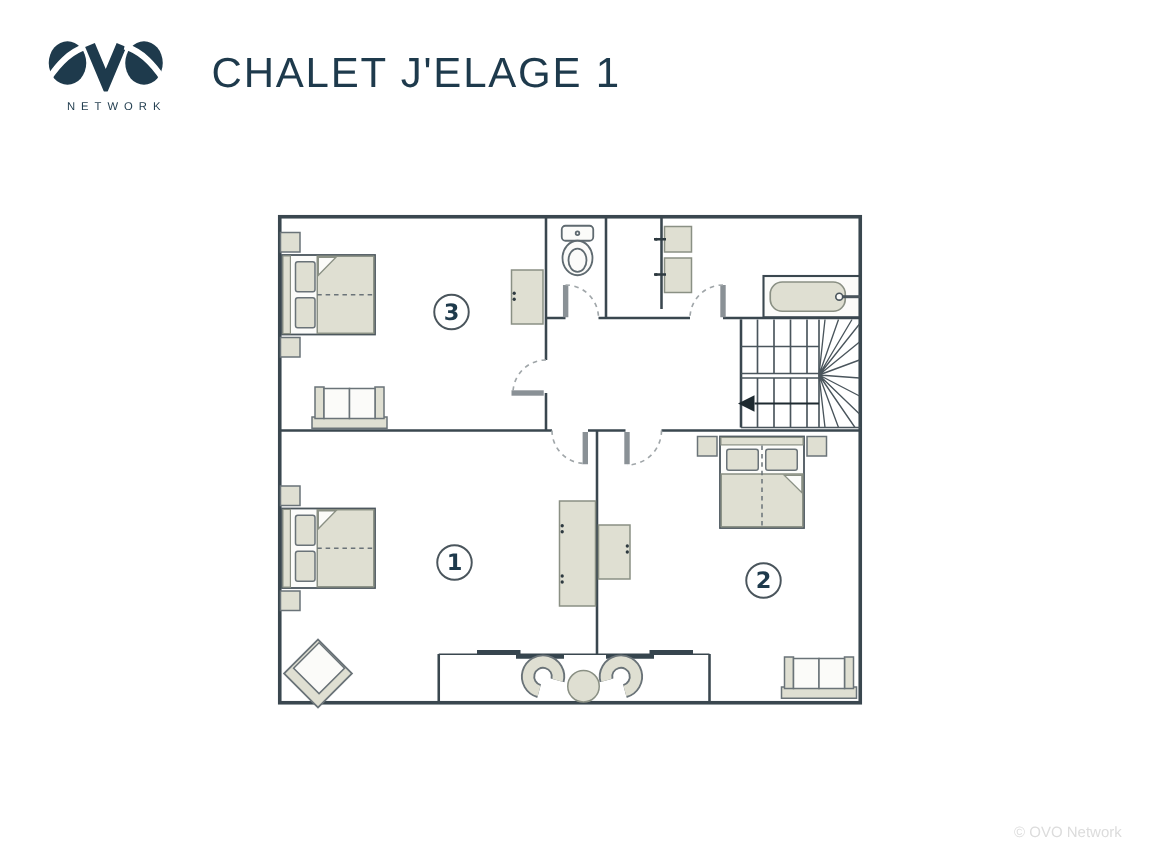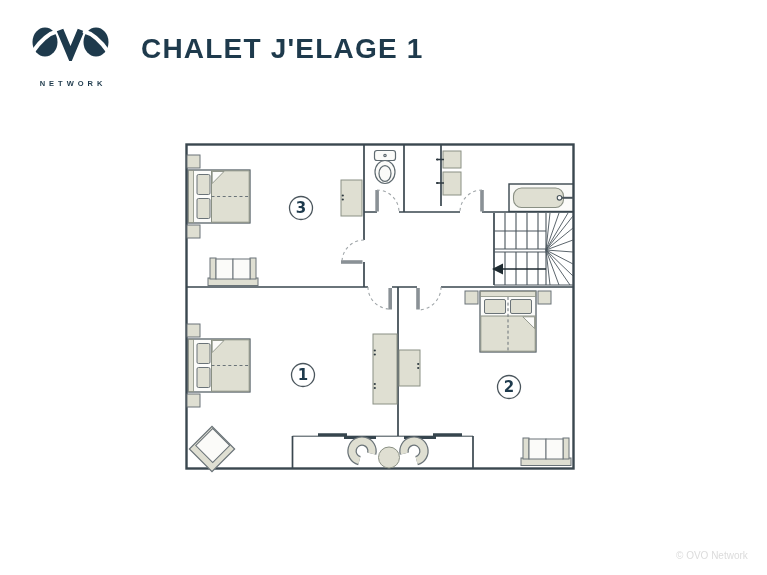--- a/index.html
+++ b/index.html
@@ -1,22 +1,22 @@
 <!DOCTYPE html>
 <html><head>
 <meta charset="utf-8">
 <style>
   html,body{margin:0;padding:0;background:#ffffff;}
   .page{position:relative;width:767px;height:575px;background:#ffffff;overflow:hidden;
         font-family:"Liberation Sans",sans-serif;}
   .header{position:absolute;left:0;top:0;width:767px;height:100px;}
   .logo{position:absolute;left:31px;top:25px;width:80px;text-align:center;}
-  .logo-sub{margin-top:14px;font-size:7.5px;font-weight:bold;letter-spacing:4px;
-            color:#1e3a4c;padding-left:4px;}
-  .title{position:absolute;left:141px;top:33px;margin:0;font-size:28px;font-weight:bold;
+  .logo-sub{margin-top:0;font-size:7.5px;font-weight:normal;letter-spacing:4px;
+            color:#1e3a4c;padding-left:4px;text-align:right;}
+  .title{position:absolute;left:141px;top:33px;margin:0;font-size:28px;font-weight:normal;
          letter-spacing:1.2px;color:#1e3a4c;font-family:"Liberation Sans",sans-serif;}
   .plan-svg{position:absolute;left:0;top:0;}
   .watermark{position:absolute;left:676px;top:550px;font-size:10px;color:#dcdcdc;}
   .badge-num{font-family:"DejaVu Sans",sans-serif;font-weight:bold;font-size:15px;fill:#1e3a4c;}
 </style>
 </head>
 <body>
 
 <div class="page">
 

